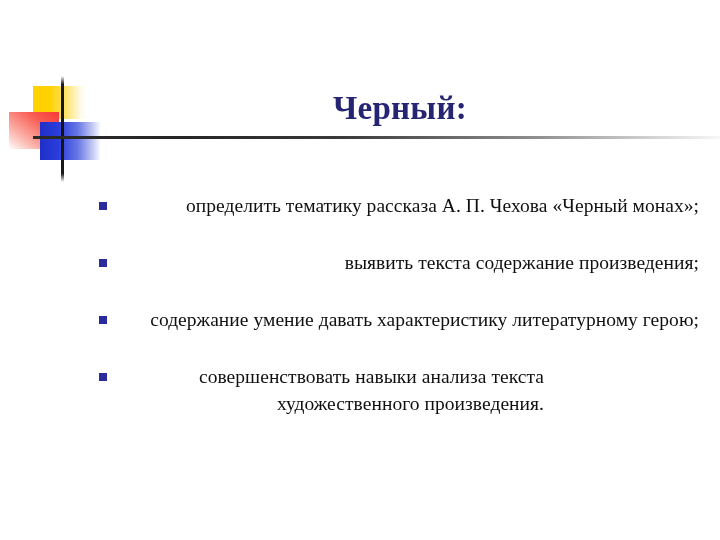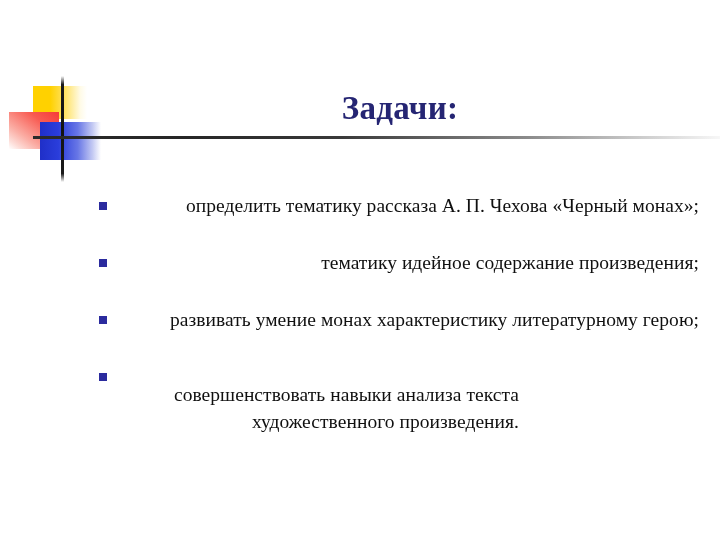--- a/index.html
+++ b/index.html
@@ -100,21 +100,20 @@
     width: 600px;
   }
   .bullet-row {
     position: relative;
     display: flex;
     align-items: flex-start;
     margin-bottom: 30px;
   }
   .bullet-row:last-child {
     margin-bottom: 4px;
-    flex-direction: column;
   }
   .bullet-marker {
     flex: 0 0 auto;
     width: 8px;
     height: 8px;
     margin-top: 10px;
     margin-right: 17px;
     background: #2b2b9e;
   }
   .bullet-text {
@@ -136,37 +135,37 @@
 <div id="slide">
 
   <div id="deco">
     <div class="block block-yellow"></div>
     <div class="block block-red"></div>
     <div class="block block-blue"></div>
     <div class="rule-vertical"></div>
     <div class="rule-horizontal"></div>
   </div>
 
-  <div id="title">Задачи:</div>
+  <div id="title">Черный:</div>
 
   <div id="body">
 
     <div class="bullet-row" data-width="wide">
       <span class="bullet-marker"></span>
       <span class="bullet-text">определить тематику рассказа А. П. Чехова «Черный монах»;</span>
     </div>
 
     <div class="bullet-row" data-width="full">
       <span class="bullet-marker"></span>
-      <span class="bullet-text">тематику идейное содержание произведения;</span>
+      <span class="bullet-text">выявить текста содержание произведения;</span>
     </div>
 
     <div class="bullet-row" data-width="full">
       <span class="bullet-marker"></span>
-      <span class="bullet-text">развивать умение монах характеристику литературному герою;</span>
+      <span class="bullet-text">содержание умение давать характеристику литературному герою;</span>
     </div>
 
     <div class="bullet-row" data-width="short">
       <span class="bullet-marker"></span>
       <span class="bullet-text">совершенствовать навыки анализа текста художественного произведения.</span>
     </div>
 
   </div>
 </div>
 

